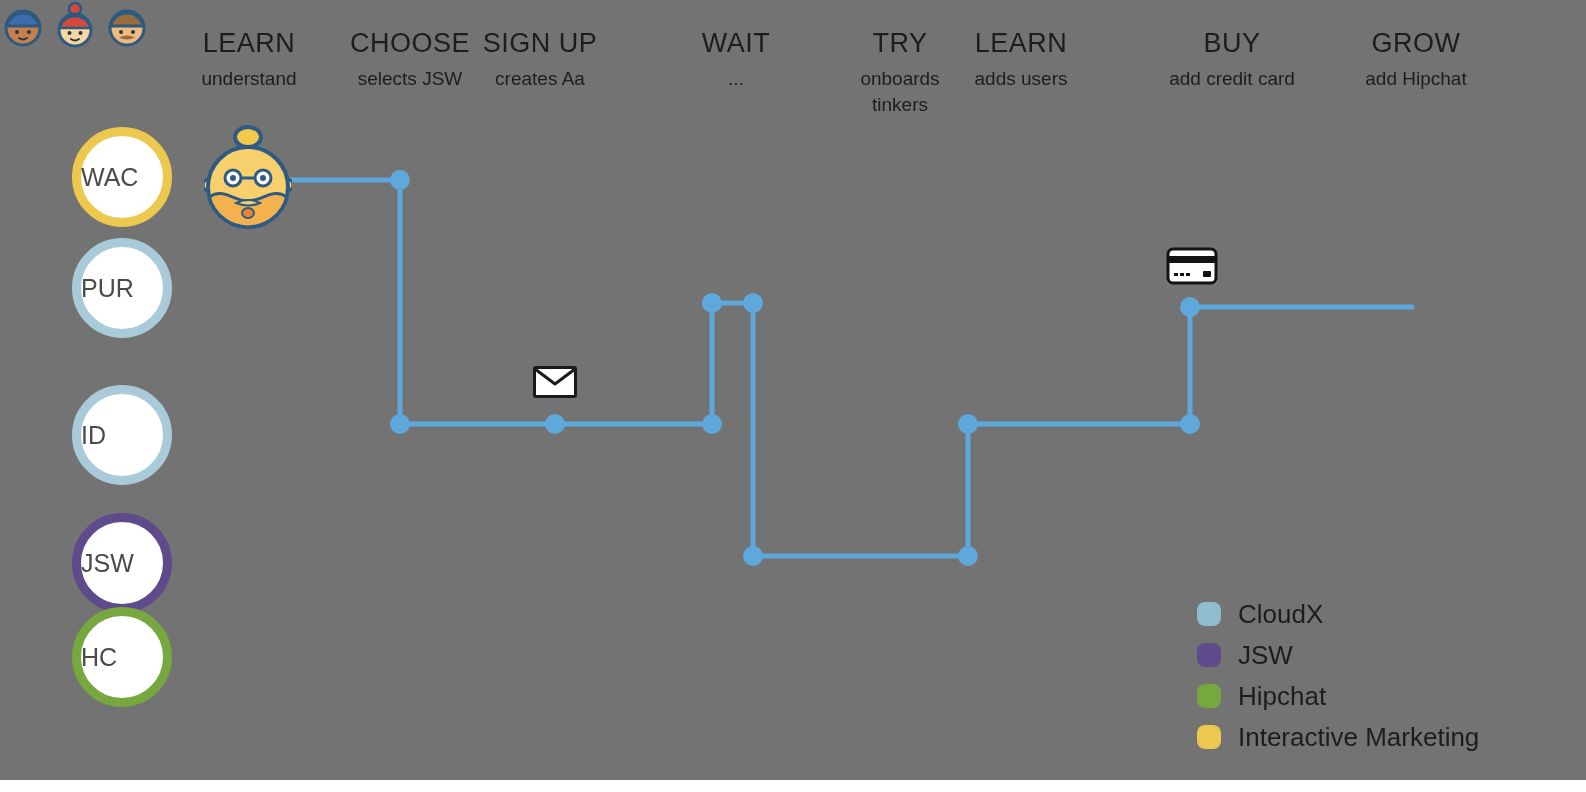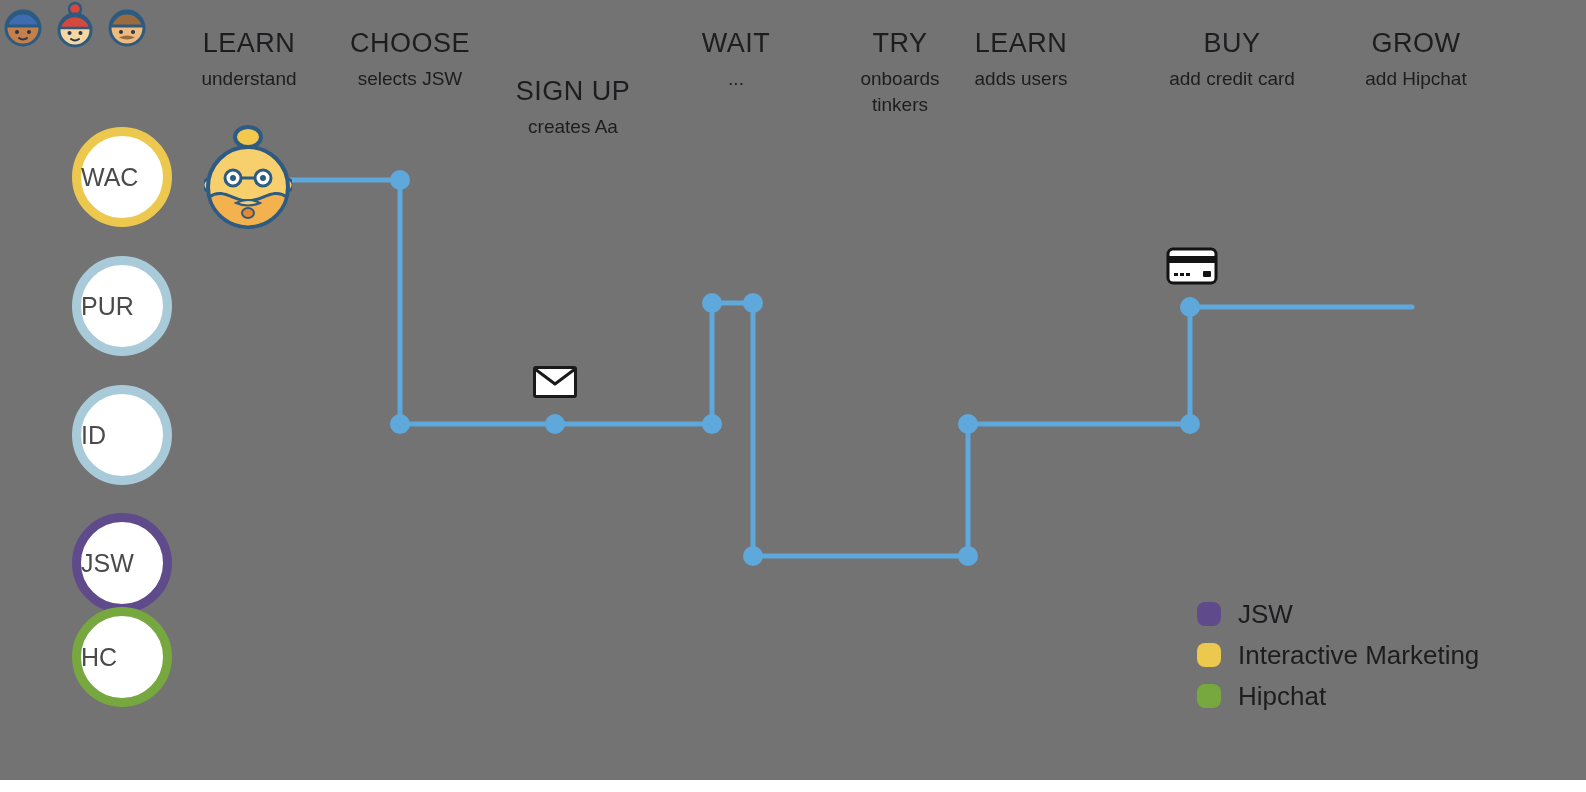--- a/index.html
+++ b/index.html
@@ -101,21 +101,21 @@
 
   <div id="stages">
       <div class="stage" style="left: 249px;">
         <div class="stage-title">LEARN</div>
         <div class="stage-sub">understand</div>
       </div>
       <div class="stage" style="left: 410px;">
         <div class="stage-title">CHOOSE</div>
         <div class="stage-sub">selects JSW</div>
       </div>
-      <div class="stage" style="left: 573px; margin-top: 48px;">
+      <div class="stage" style="left: 540px;">
         <div class="stage-title">SIGN UP</div>
         <div class="stage-sub">creates Aa</div>
       </div>
       <div class="stage" style="left: 736px;">
         <div class="stage-title">WAIT</div>
         <div class="stage-sub">...</div>
       </div>
       <div class="stage" style="left: 884px; margin-left: 16px;">
         <div class="stage-title">TRY</div>
         <div class="stage-sub">onboards
@@ -132,21 +132,21 @@
       <div class="stage" style="left: 1416px;">
         <div class="stage-title">GROW</div>
         <div class="stage-sub">add Hipchat</div>
       </div>
     </div>
 
   <div id="rows">
       <div class="row-circle" style="top: 177px; border: 9px solid rgb(237, 200, 78);">
         <span>WAC</span>
       </div>
-      <div class="row-circle" style="top: 306px; border: 9px solid rgb(169, 203, 217);">
+      <div class="row-circle" style="top: 288px; border: 9px solid rgb(169, 203, 217);">
         <span>PUR</span>
       </div>
       <div class="row-circle" style="top: 435px; border: 9px solid rgb(169, 203, 217);">
         <span>ID</span>
       </div>
       <div class="row-circle" style="top: 563px; border: 9px solid rgb(95, 75, 139);">
         <span>JSW</span>
       </div>
       <div class="row-circle" style="top: 657px; border: 9px solid rgb(119, 167, 63);">
         <span>HC</span>
@@ -219,26 +219,30 @@
     <rect x="2" y="3" width="48" height="34" rx="5" fill="#FFFFFF" stroke="#131313" stroke-width="3"></rect>
     <rect x="2.5" y="10" width="47" height="7" fill="#131313"></rect>
     <rect x="8" y="27" width="4" height="3" fill="#131313"></rect>
     <rect x="14" y="27" width="4" height="3" fill="#131313"></rect>
     <rect x="20" y="27" width="4" height="3" fill="#131313"></rect>
     <rect x="37" y="25" width="8" height="6" rx="1" fill="#131313"></rect>
   </svg>
 
   <div id="legend">
       <div class="legend-item">
+        <div class="legend-swatch" style="background: rgb(143, 188, 206);"></div>
+        <div class="legend-label">CloudX</div>
+      </div>
+      <div class="legend-item">
         <div class="legend-swatch" style="background: rgb(95, 75, 139);"></div>
         <div class="legend-label">JSW</div>
       </div>
       <div class="legend-item">
+        <div class="legend-swatch" style="background: rgb(119, 167, 63);"></div>
+        <div class="legend-label">Hipchat</div>
+      </div>
+      <div class="legend-item">
         <div class="legend-swatch" style="background: rgb(237, 200, 78);"></div>
         <div class="legend-label">Interactive Marketing</div>
       </div>
-      <div class="legend-item">
-        <div class="legend-swatch" style="background: rgb(119, 167, 63);"></div>
-        <div class="legend-label">Hipchat</div>
-      </div>
     </div>
 
 </div>
 
 </body></html>

